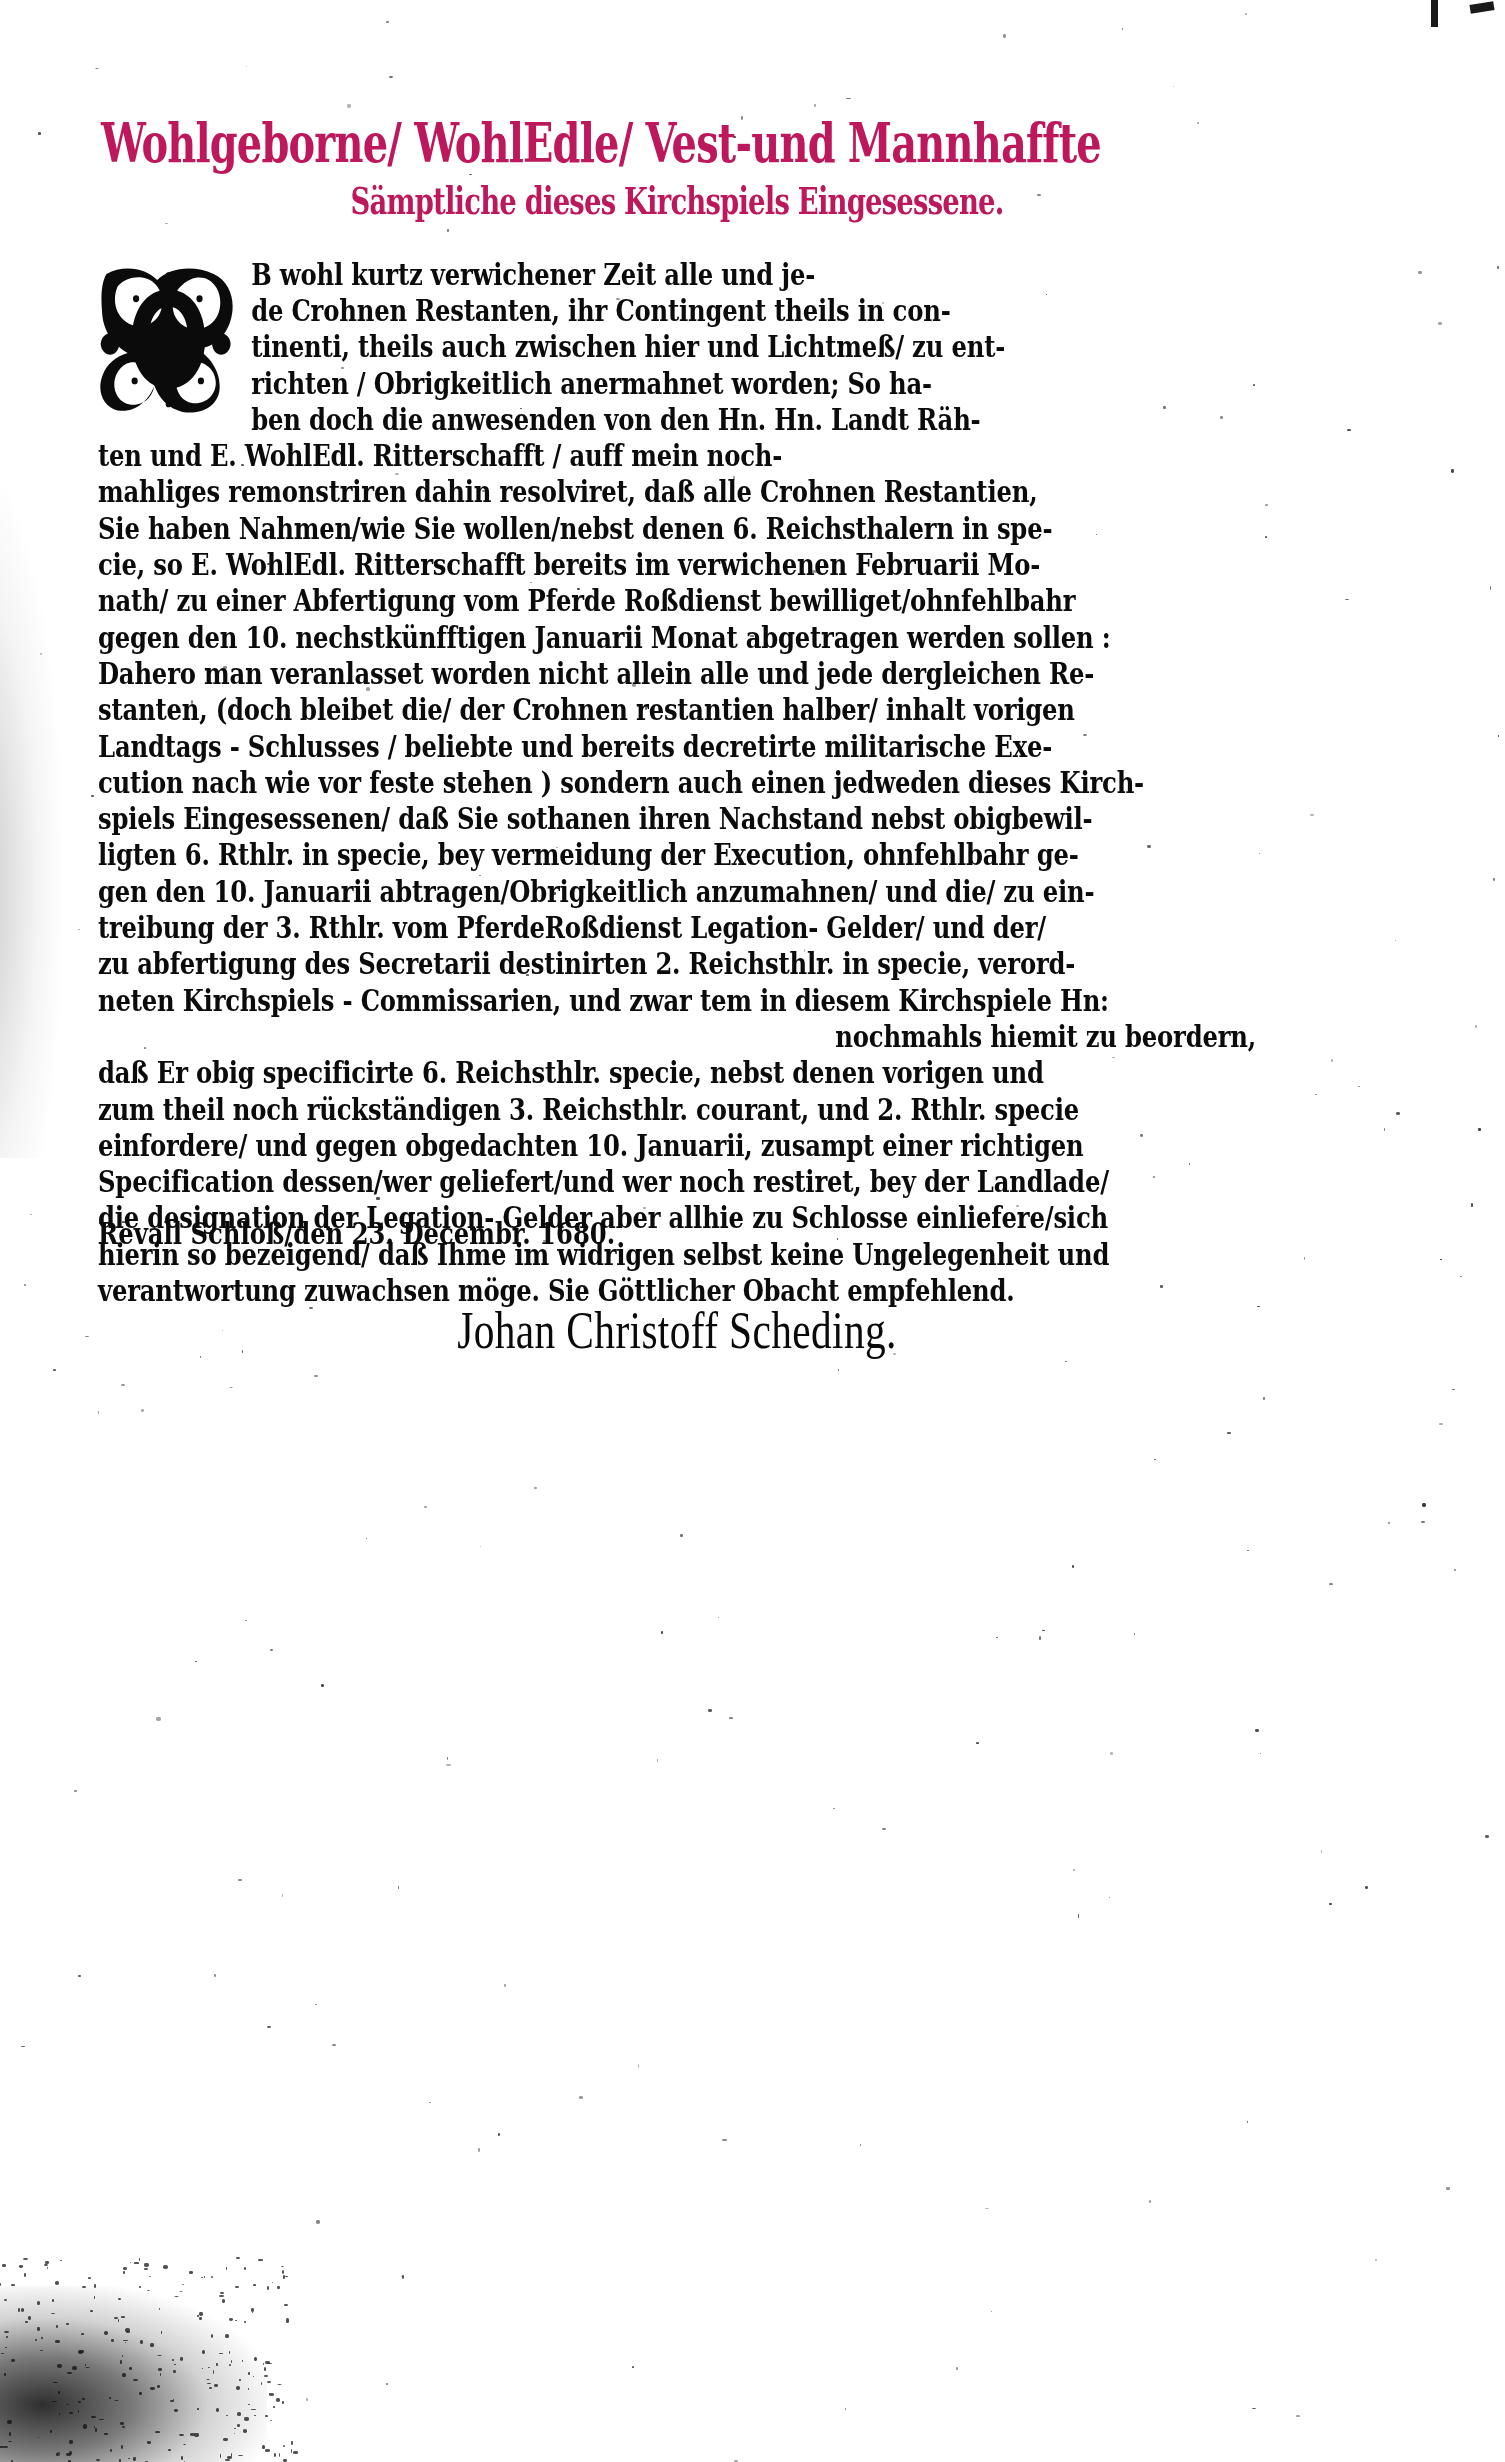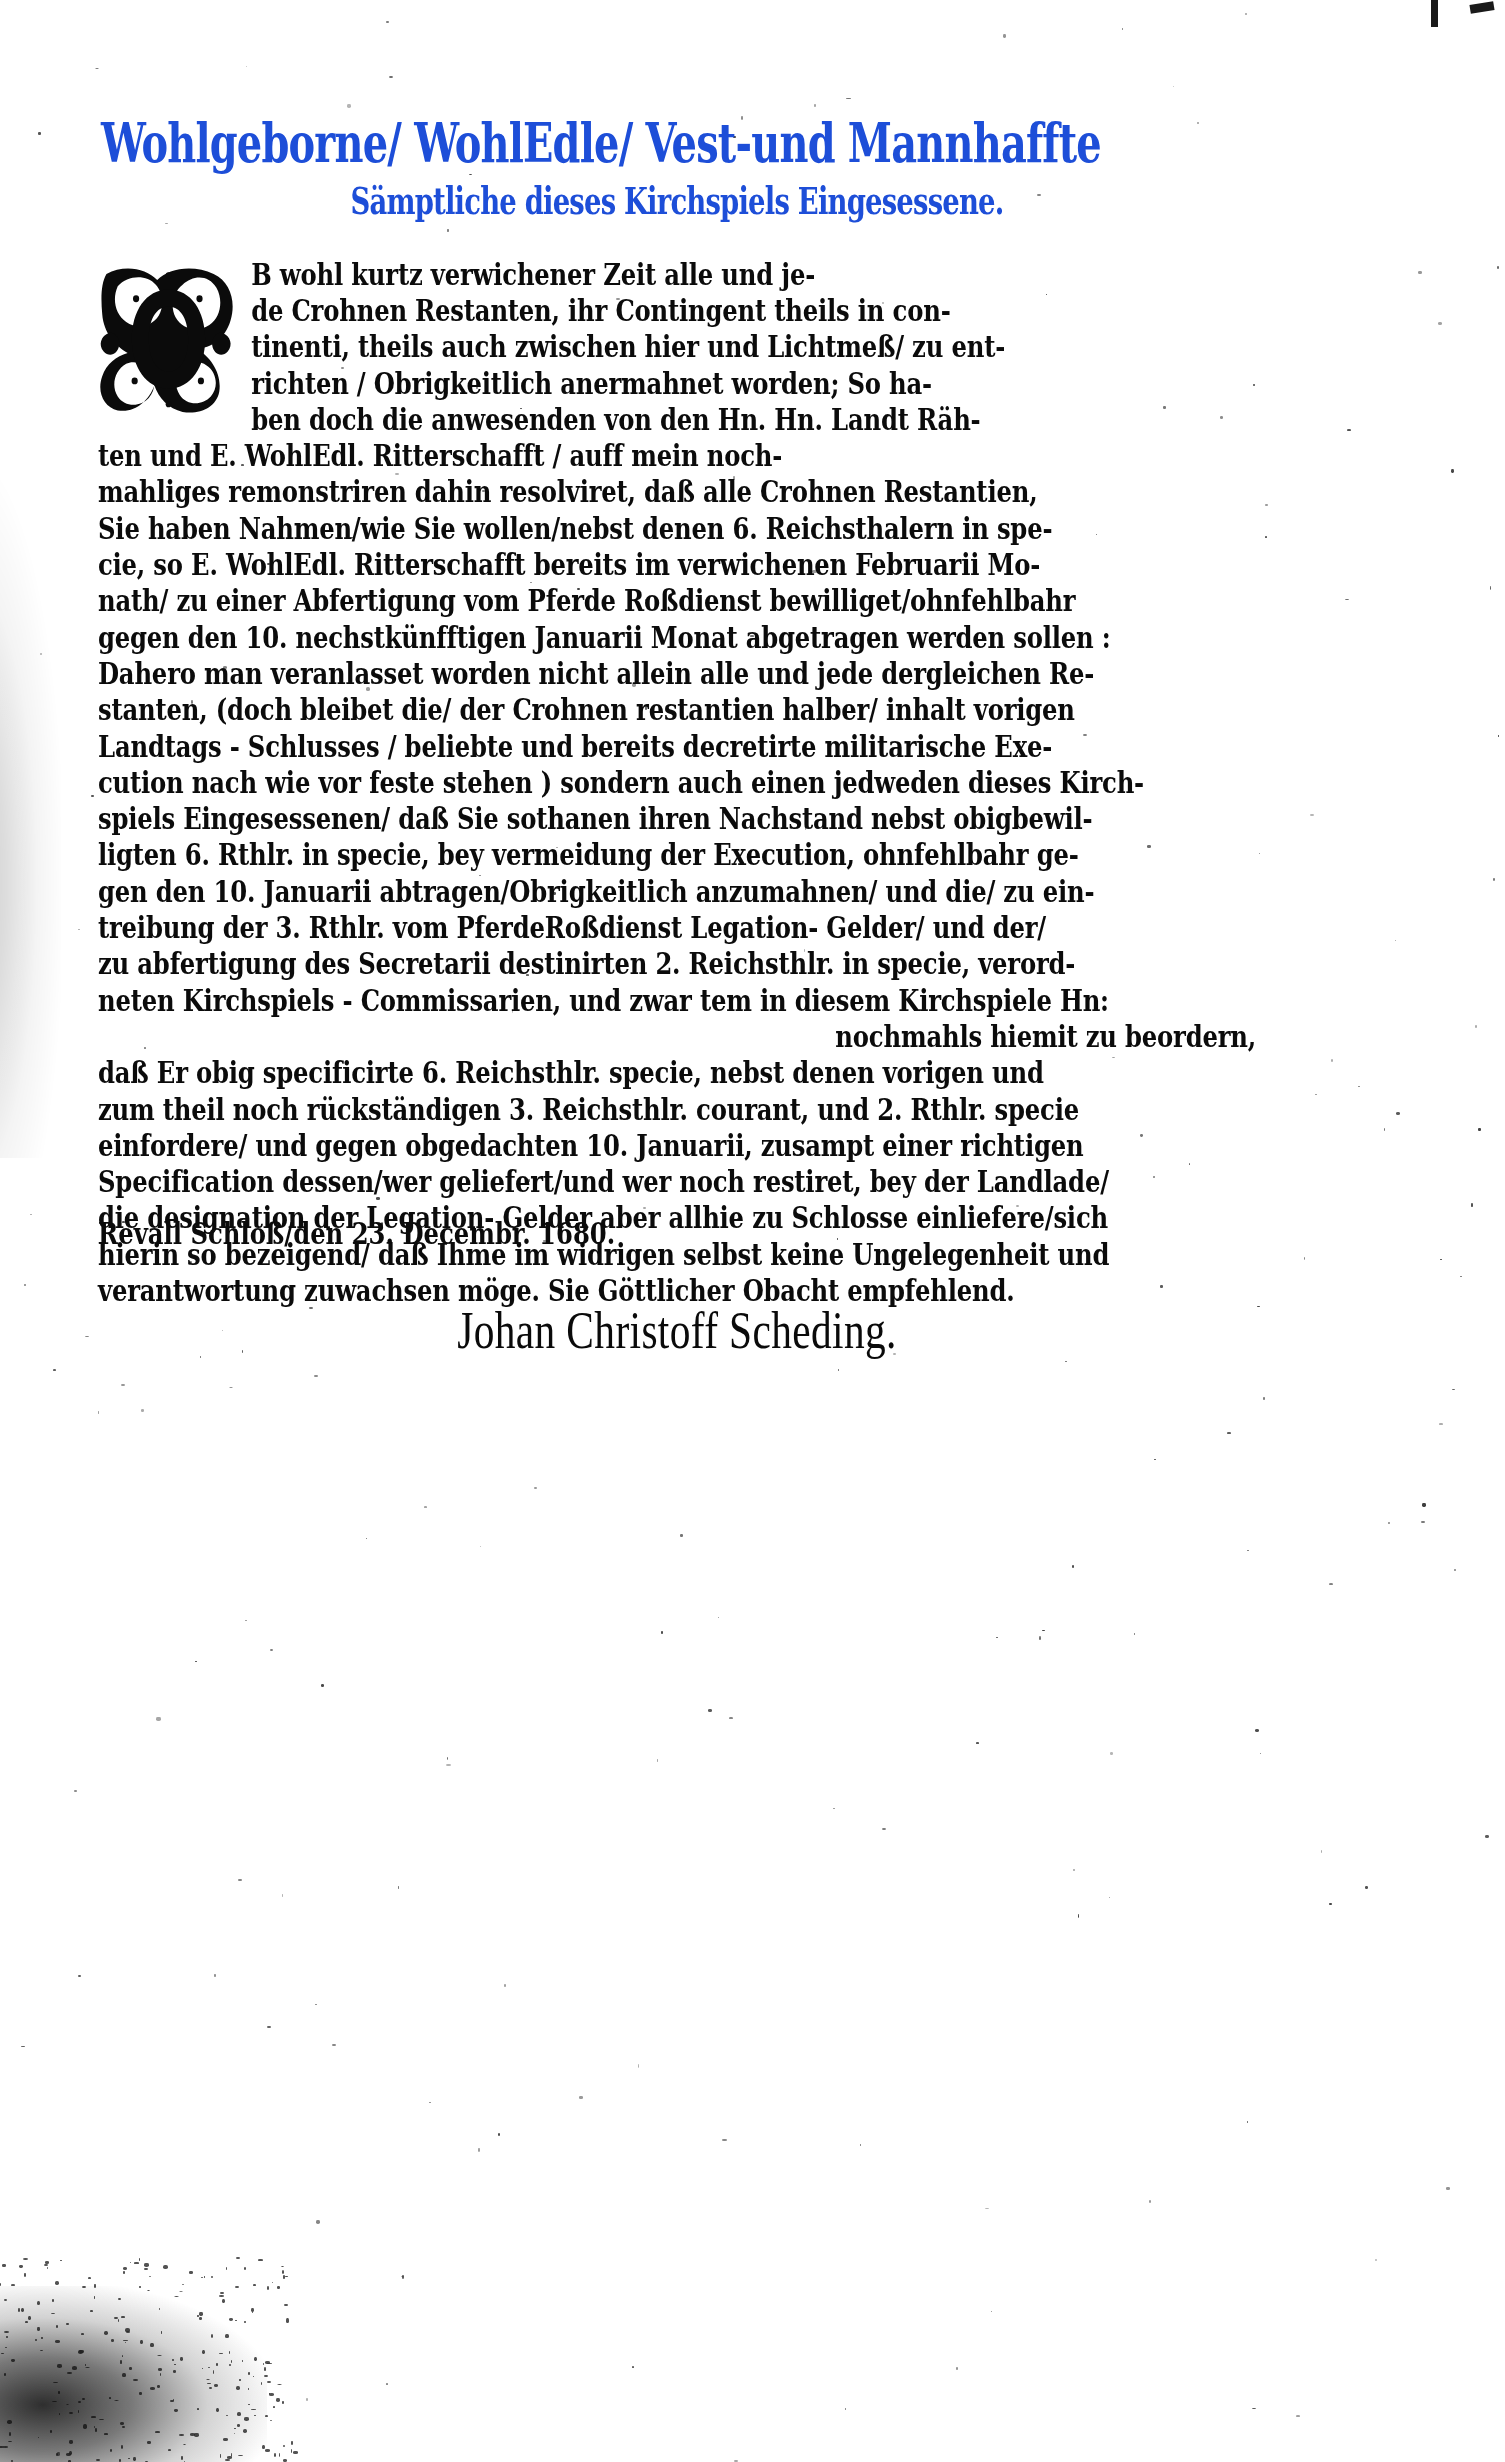--- a/index.html
+++ b/index.html
@@ -52,21 +52,21 @@
     left: 98px;
     top: 114px;
     width: 1158px;
   }
 
   
   .headline {
     font-family: "DejaVu Serif", serif;
     font-weight: 700;
     font-style: normal;
-    color: #1d4ed8;
+    color: #be185d;
     text-align: left;
     letter-spacing: -0.8px;
   }
   .headline-main {
     font-size: 45px;
     line-height: 1.06;
     white-space: nowrap;
     transform: scaleY(1.22) scaleX(.985);
     transform-origin: left top;
     margin-left: 3px;

